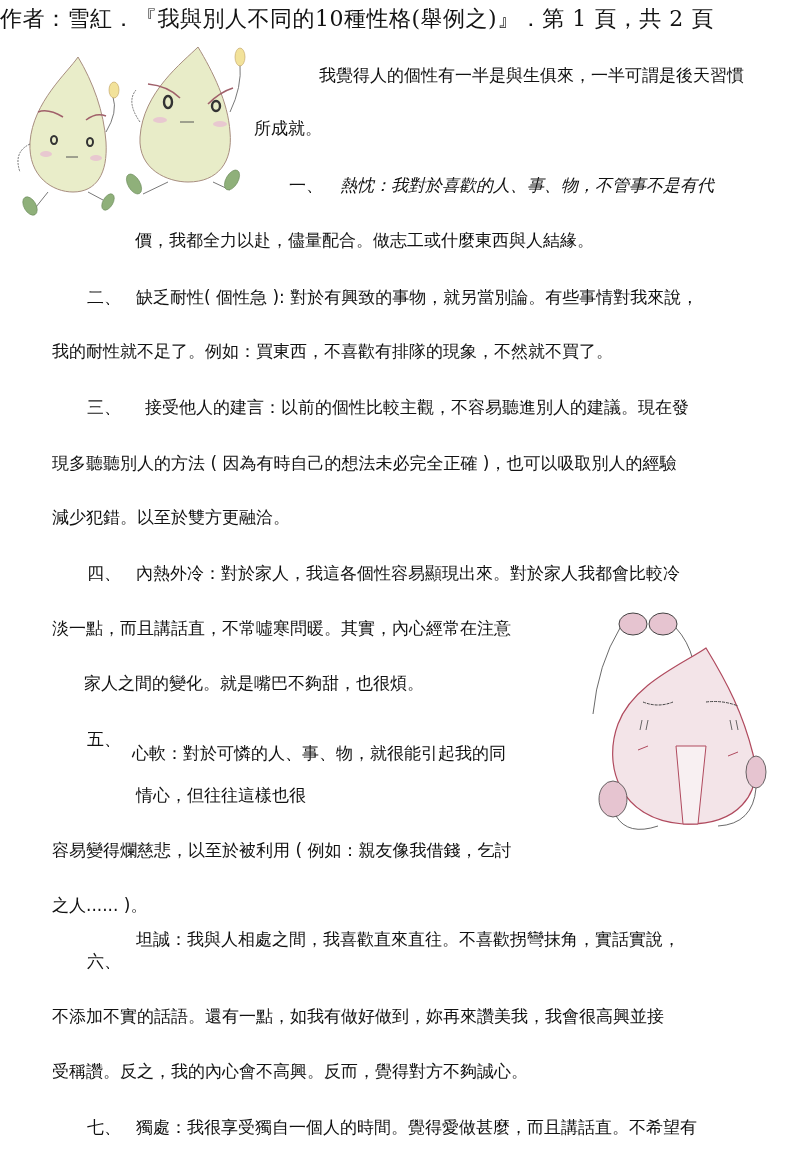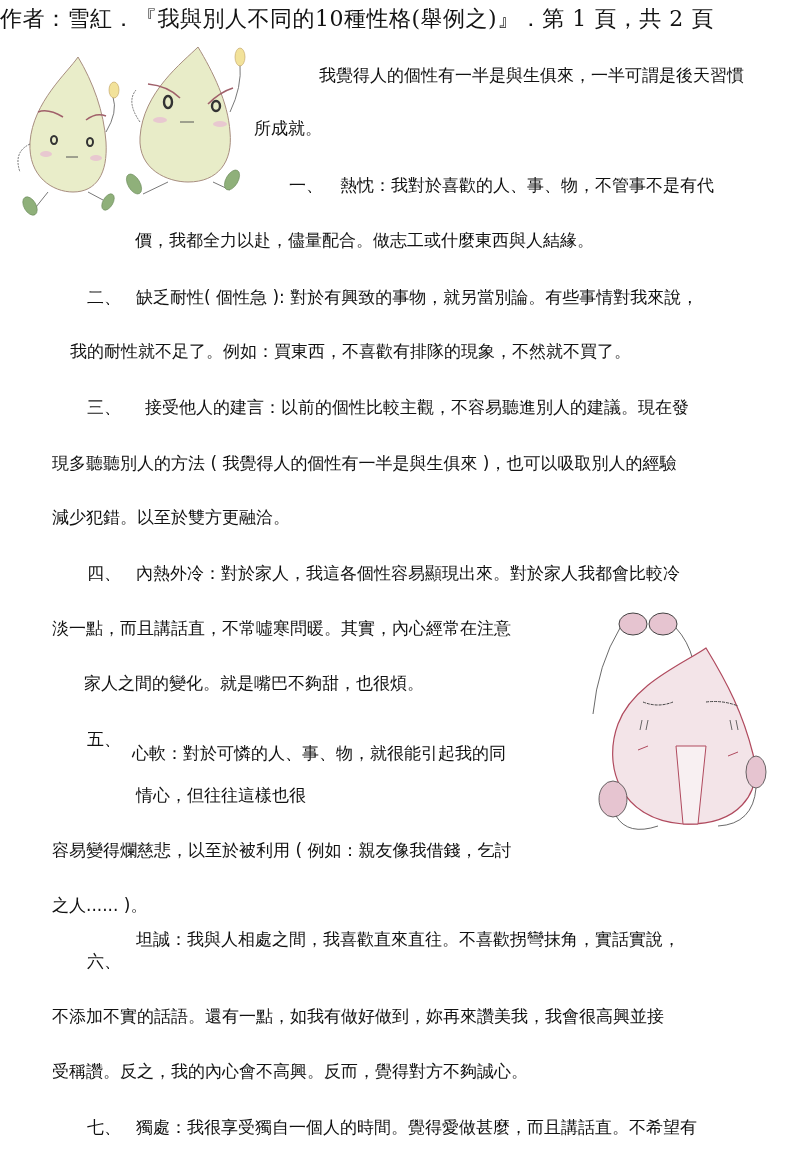--- a/index.html
+++ b/index.html
@@ -78,30 +78,30 @@
   <ellipse cx="25" cy="195" rx="14" ry="18" fill="#e6c4d0" stroke="#444" stroke-width="0.8"></ellipse>
   <ellipse cx="168" cy="168" rx="10" ry="16" fill="#e6c4d0" stroke="#444" stroke-width="0.8"></ellipse>
   <path d="M28 212 Q40 232 70 222" stroke="#444" stroke-width="0.8" fill="none"></path>
   <path d="M168 184 Q165 220 130 222" stroke="#444" stroke-width="0.8" fill="none"></path>
 </svg>
 
 <div class="line" style="left:296px;top:64px;margin-left:23px;">我覺得人的個性有一半是與生俱來，一半可謂是後天習慣</div>
 <div class="line" style="left:254px;top:117px;">所成就。</div>
 
 <div class="line" style="left:289px;top:174px;">一、</div>
-<div class="line" style="left:340px;top:174px;">熱忱：我對於喜歡的人、事、物，不管事不是有代</div>
+<div class="line" style="left:340px;top:174px;font-style:italic;">熱忱：我對於喜歡的人、事、物，不管事不是有代</div>
 <div class="line" style="left:135px;top:229px;">價，我都全力以赴，儘量配合。做志工或什麼東西與人結緣。</div>
 
 <div class="line" style="left:87px;top:286px;">二、</div>
 <div class="line" style="left:136px;top:286px;">缺乏耐性( 個性急 ): 對於有興致的事物，就另當別論。有些事情對我來說，</div>
-<div class="line" style="left:52px;top:340px;margin-left:18px;">我的耐性就不足了。例如：買東西，不喜歡有排隊的現象，不然就不買了。</div>
+<div class="line" style="left:52px;top:340px;">我的耐性就不足了。例如：買東西，不喜歡有排隊的現象，不然就不買了。</div>
 
 <div class="line" style="left:87px;top:396px;">三、</div>
 <div class="line" style="left:136px;top:396px;margin-left:9px;">接受他人的建言：以前的個性比較主觀，不容易聽進別人的建議。現在發</div>
-<div class="line" style="left:52px;top:452px;">現多聽聽別人的方法 ( 我覺得人的個性有一半是與生俱來 )，也可以吸取別人的經驗</div>
+<div class="line" style="left:52px;top:452px;">現多聽聽別人的方法 ( 因為有時自己的想法未必完全正確 )，也可以吸取別人的經驗</div>
 <div class="line" style="left:52px;top:506px;">減少犯錯。以至於雙方更融洽。</div>
 
 <div class="line" style="left:87px;top:562px;">四、</div>
 <div class="line" style="left:136px;top:562px;">內熱外冷：對於家人，我這各個性容易顯現出來。對於家人我都會比較冷</div>
 <div class="line" style="left:52px;top:617px;">淡一點，而且講話直，不常噓寒問暖。其實，內心經常在注意</div>
 <div class="line" style="left:52px;top:672px;margin-left:32px;">家人之間的變化。就是嘴巴不夠甜，也很煩。</div>
 
 <div class="line" style="left:87px;top:728px;">五、</div>
 <div class="line" style="left:132px;top:728px;margin-top:14px;">心軟：對於可憐的人、事、物，就很能引起我的同</div>
 <div class="line" style="left:136px;top:784px;text-align:right;">情心，但往往這樣也很</div>

